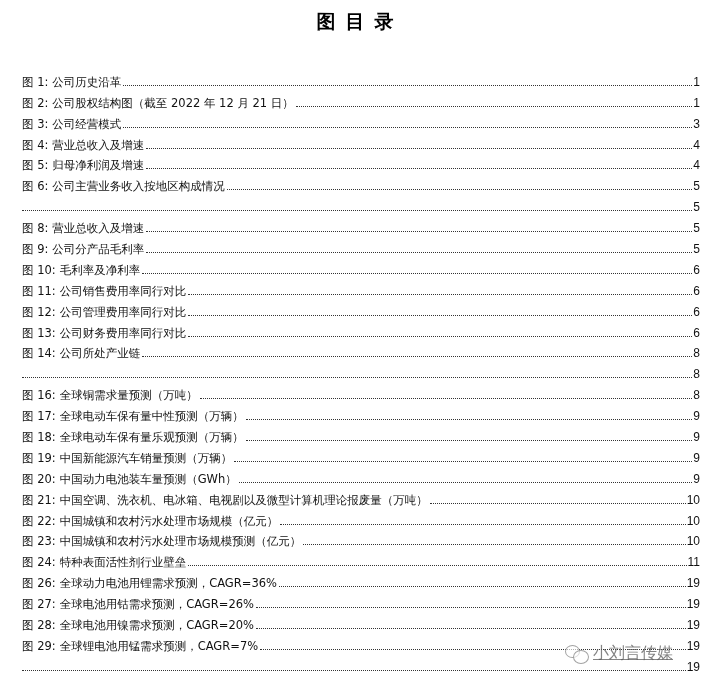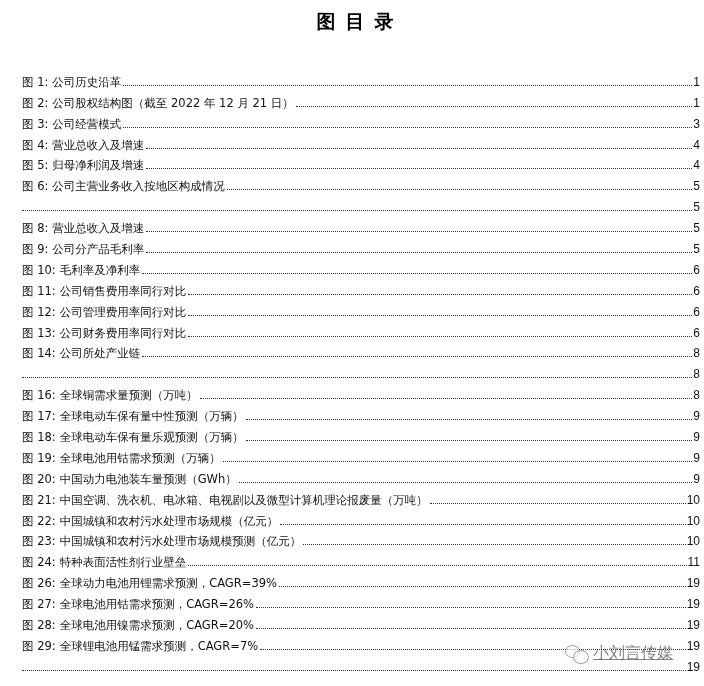--- a/index.html
+++ b/index.html
@@ -179,21 +179,21 @@
       <span class="toc-label"><span class="toc-prefix">图 17:</span><span>全球电动车保有量中性预测（万辆）</span></span>
       <span class="toc-leader"></span>
       <span class="toc-page">9</span>
     </li>
     <li class="toc-row">
       <span class="toc-label"><span class="toc-prefix">图 18:</span><span>全球电动车保有量乐观预测（万辆）</span></span>
       <span class="toc-leader"></span>
       <span class="toc-page">9</span>
     </li>
     <li class="toc-row">
-      <span class="toc-label"><span class="toc-prefix">图 19:</span><span>全球电池用钴需求预测（万辆）</span></span>
+      <span class="toc-label"><span class="toc-prefix">图 19:</span><span>中国新能源汽车销量预测（万辆）</span></span>
       <span class="toc-leader"></span>
       <span class="toc-page">9</span>
     </li>
     <li class="toc-row">
       <span class="toc-label"><span class="toc-prefix">图 20:</span><span>中国动力电池装车量预测（GWh）</span></span>
       <span class="toc-leader"></span>
       <span class="toc-page">9</span>
     </li>
     <li class="toc-row">
       <span class="toc-label"><span class="toc-prefix">图 21:</span><span>中国空调、洗衣机、电冰箱、电视剧以及微型计算机理论报废量（万吨）</span></span>
@@ -209,21 +209,21 @@
       <span class="toc-label"><span class="toc-prefix">图 23:</span><span>中国城镇和农村污水处理市场规模预测（亿元）</span></span>
       <span class="toc-leader"></span>
       <span class="toc-page">10</span>
     </li>
     <li class="toc-row">
       <span class="toc-label"><span class="toc-prefix">图 24:</span><span>特种表面活性剂行业壁垒</span></span>
       <span class="toc-leader"></span>
       <span class="toc-page">11</span>
     </li>
     <li class="toc-row">
-      <span class="toc-label"><span class="toc-prefix">图 26:</span><span>全球动力电池用锂需求预测，CAGR=39%</span></span>
+      <span class="toc-label"><span class="toc-prefix">图 26:</span><span>全球动力电池用锂需求预测，CAGR=36%</span></span>
       <span class="toc-leader"></span>
       <span class="toc-page">19</span>
     </li>
     <li class="toc-row">
       <span class="toc-label"><span class="toc-prefix">图 27:</span><span>全球电池用钴需求预测，CAGR=26%</span></span>
       <span class="toc-leader"></span>
       <span class="toc-page">19</span>
     </li>
     <li class="toc-row">
       <span class="toc-label"><span class="toc-prefix">图 28:</span><span>全球电池用镍需求预测，CAGR=20%</span></span>

